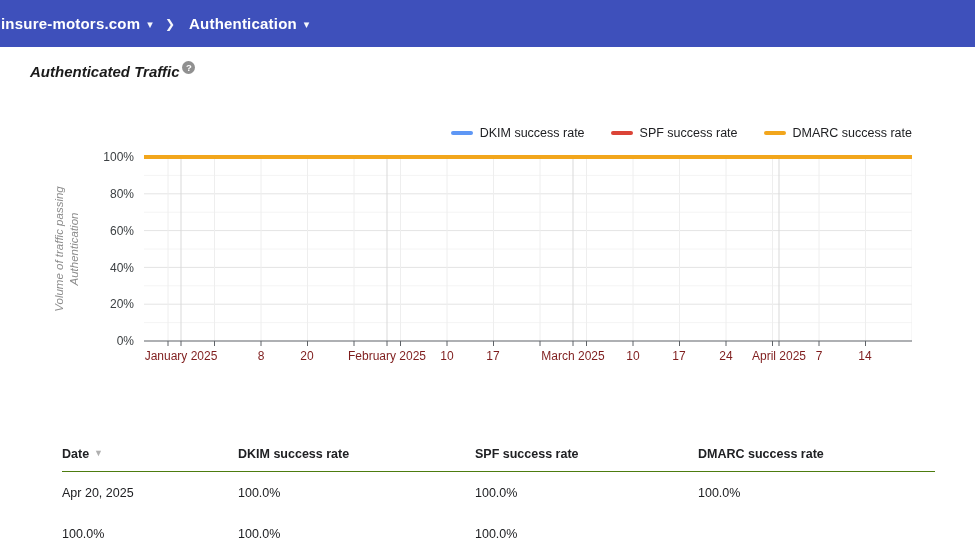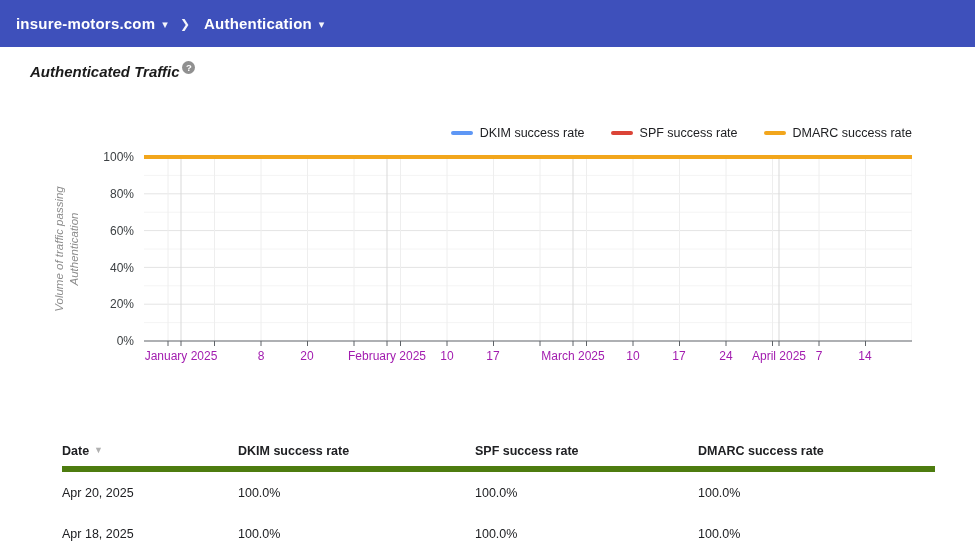--- a/index.html
+++ b/index.html
@@ -8,21 +8,21 @@
     position: relative;
     background: #ffffff;
     font-family: "Liberation Sans", "DejaVu Sans", sans-serif;
     overflow: hidden;
     color: #1f1f1f;
   }
 
   
   .topbar {
     position: absolute; left: 0; top: 0; width: 975px; height: 47px;
-    display: flex; align-items: center; padding-left: 16px;
+    display: flex; align-items: center; padding-left: 1px;
     color: #ffffff;
   }
   .nav-btn {
     display: inline-flex; align-items: center; gap: 7px;
     font-size: 15px; font-weight: 700; letter-spacing: .2px;
     cursor: pointer; color: #ffffff;
   }
   .caret { font-size: 11px; font-weight: 400; opacity: .95; position: relative; top: 1px; }
   .crumb-sep { margin: 0 14px 0 12px; font-size: 12px; font-weight: 700; opacity: .95; }
 
@@ -50,33 +50,33 @@
 
   
   .chart { position: absolute; left: 0; top: 0; width: 975px; height: 400px; }
   .plot-svg { position: absolute; left: 144px; top: 145px; }
   .ytick {
     position: absolute; left: 0; width: 134px; text-align: right;
     font-size: 12px; color: #3c4043; height: 14px; line-height: 14px;
   }
   .xtick {
     position: absolute; top: 349px; height: 14px; line-height: 14px;
-    font-size: 12px; color: #a21caf; text-align: center; white-space: nowrap;
+    font-size: 12px; color: #7f1d1d; text-align: center; white-space: nowrap;
   }
   .y-axis-title {
     position: absolute; left: -10px; top: 236px; width: 150px; height: 26px;
     transform: rotate(-90deg); transform-origin: center;
     text-align: center; font-style: italic; font-size: 11.5px;
     line-height: 1.3; color: #8c8c8c;
   }
 
   
   .data-table { position: absolute; left: 62px; top: 436px; right: 40px; }
   .t-row { display: grid; grid-template-columns: 176px 237px 223px 1fr; align-items: center; }
-  .t-head { height: 36px; border-bottom: 6px solid #4d7c0f; }
+  .t-head { height: 36px; border-bottom: 1px solid #4d7c0f; }
   .t-head .cell { font-size: 12.5px; font-weight: 700; color: #202124; }
   .t-body-row { height: 41px; }
   .t-body-row .cell { font-size: 12.5px; color: #202124; }
   .sort-icon { font-size: 9px; color: #b0b0b0; margin-left: 5px; position: relative; top: -1px; }
   .sortable { cursor: pointer; display: flex; align-items: center; }
 </style>
 </head>
 <body>
 
 <div class="topbar" style="background: rgb(62, 80, 187);">
@@ -166,18 +166,17 @@
     <div class="cell sortable">SPF success rate</div>
     <div class="cell sortable">DMARC success rate</div>
   </div>
   <div class="t-row t-body-row">
     <div class="cell">Apr 20, 2025</div>
     <div class="cell">100.0%</div>
     <div class="cell">100.0%</div>
     <div class="cell">100.0%</div>
   </div>
   <div class="t-row t-body-row">
-    <div class="cell">Apr 18, 2025</div>
     <div class="cell">100.0%</div>
     <div class="cell">100.0%</div>
     <div class="cell">100.0%</div>
   </div>
 </div>
 
 </body></html>

